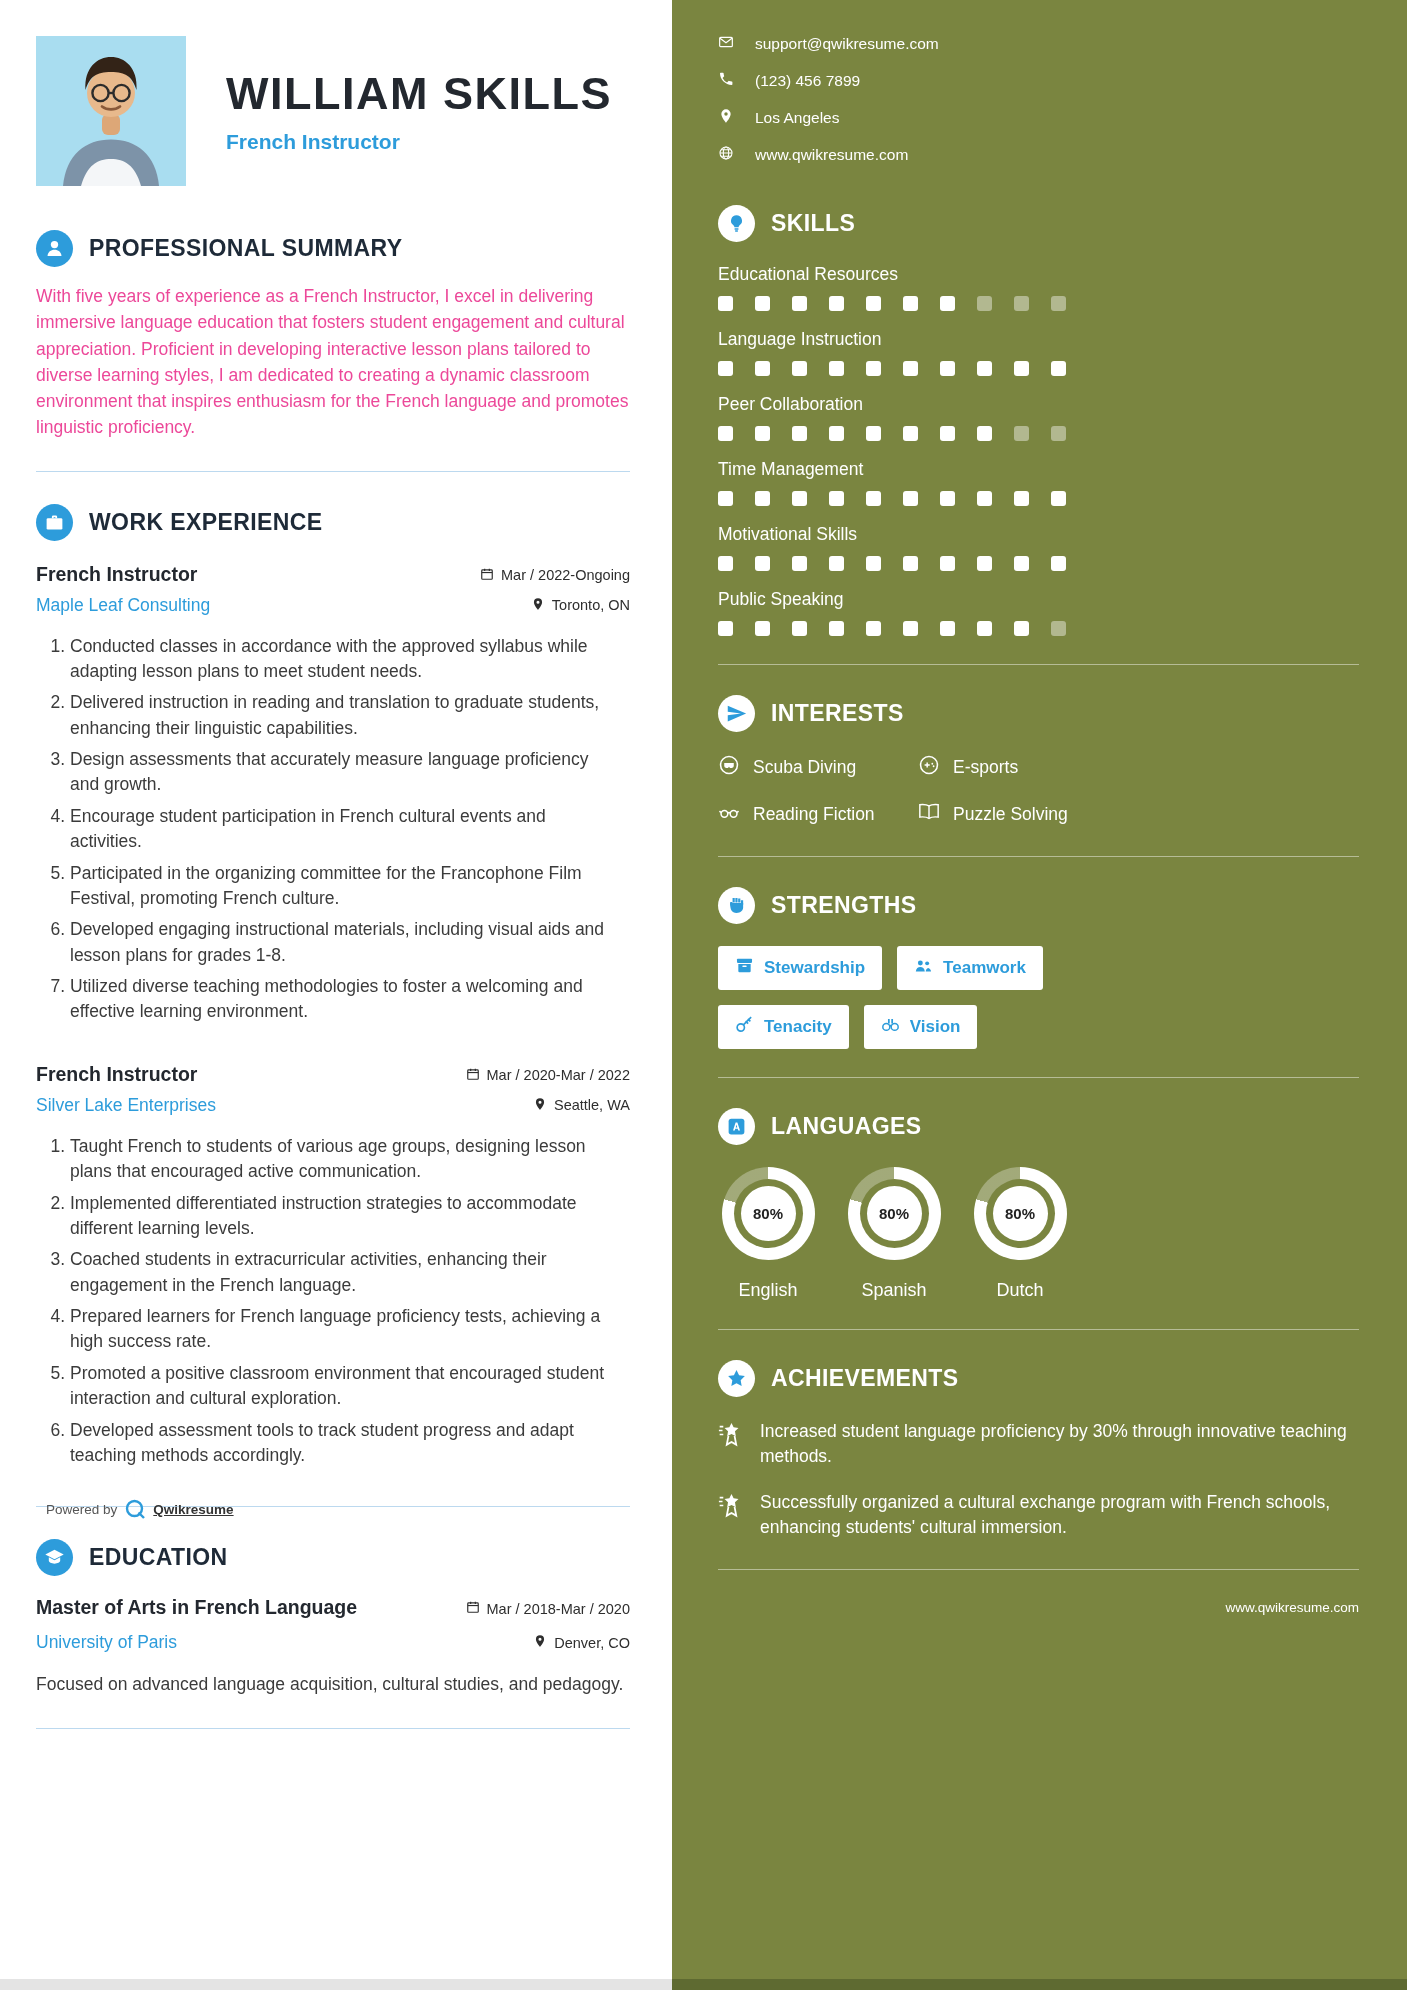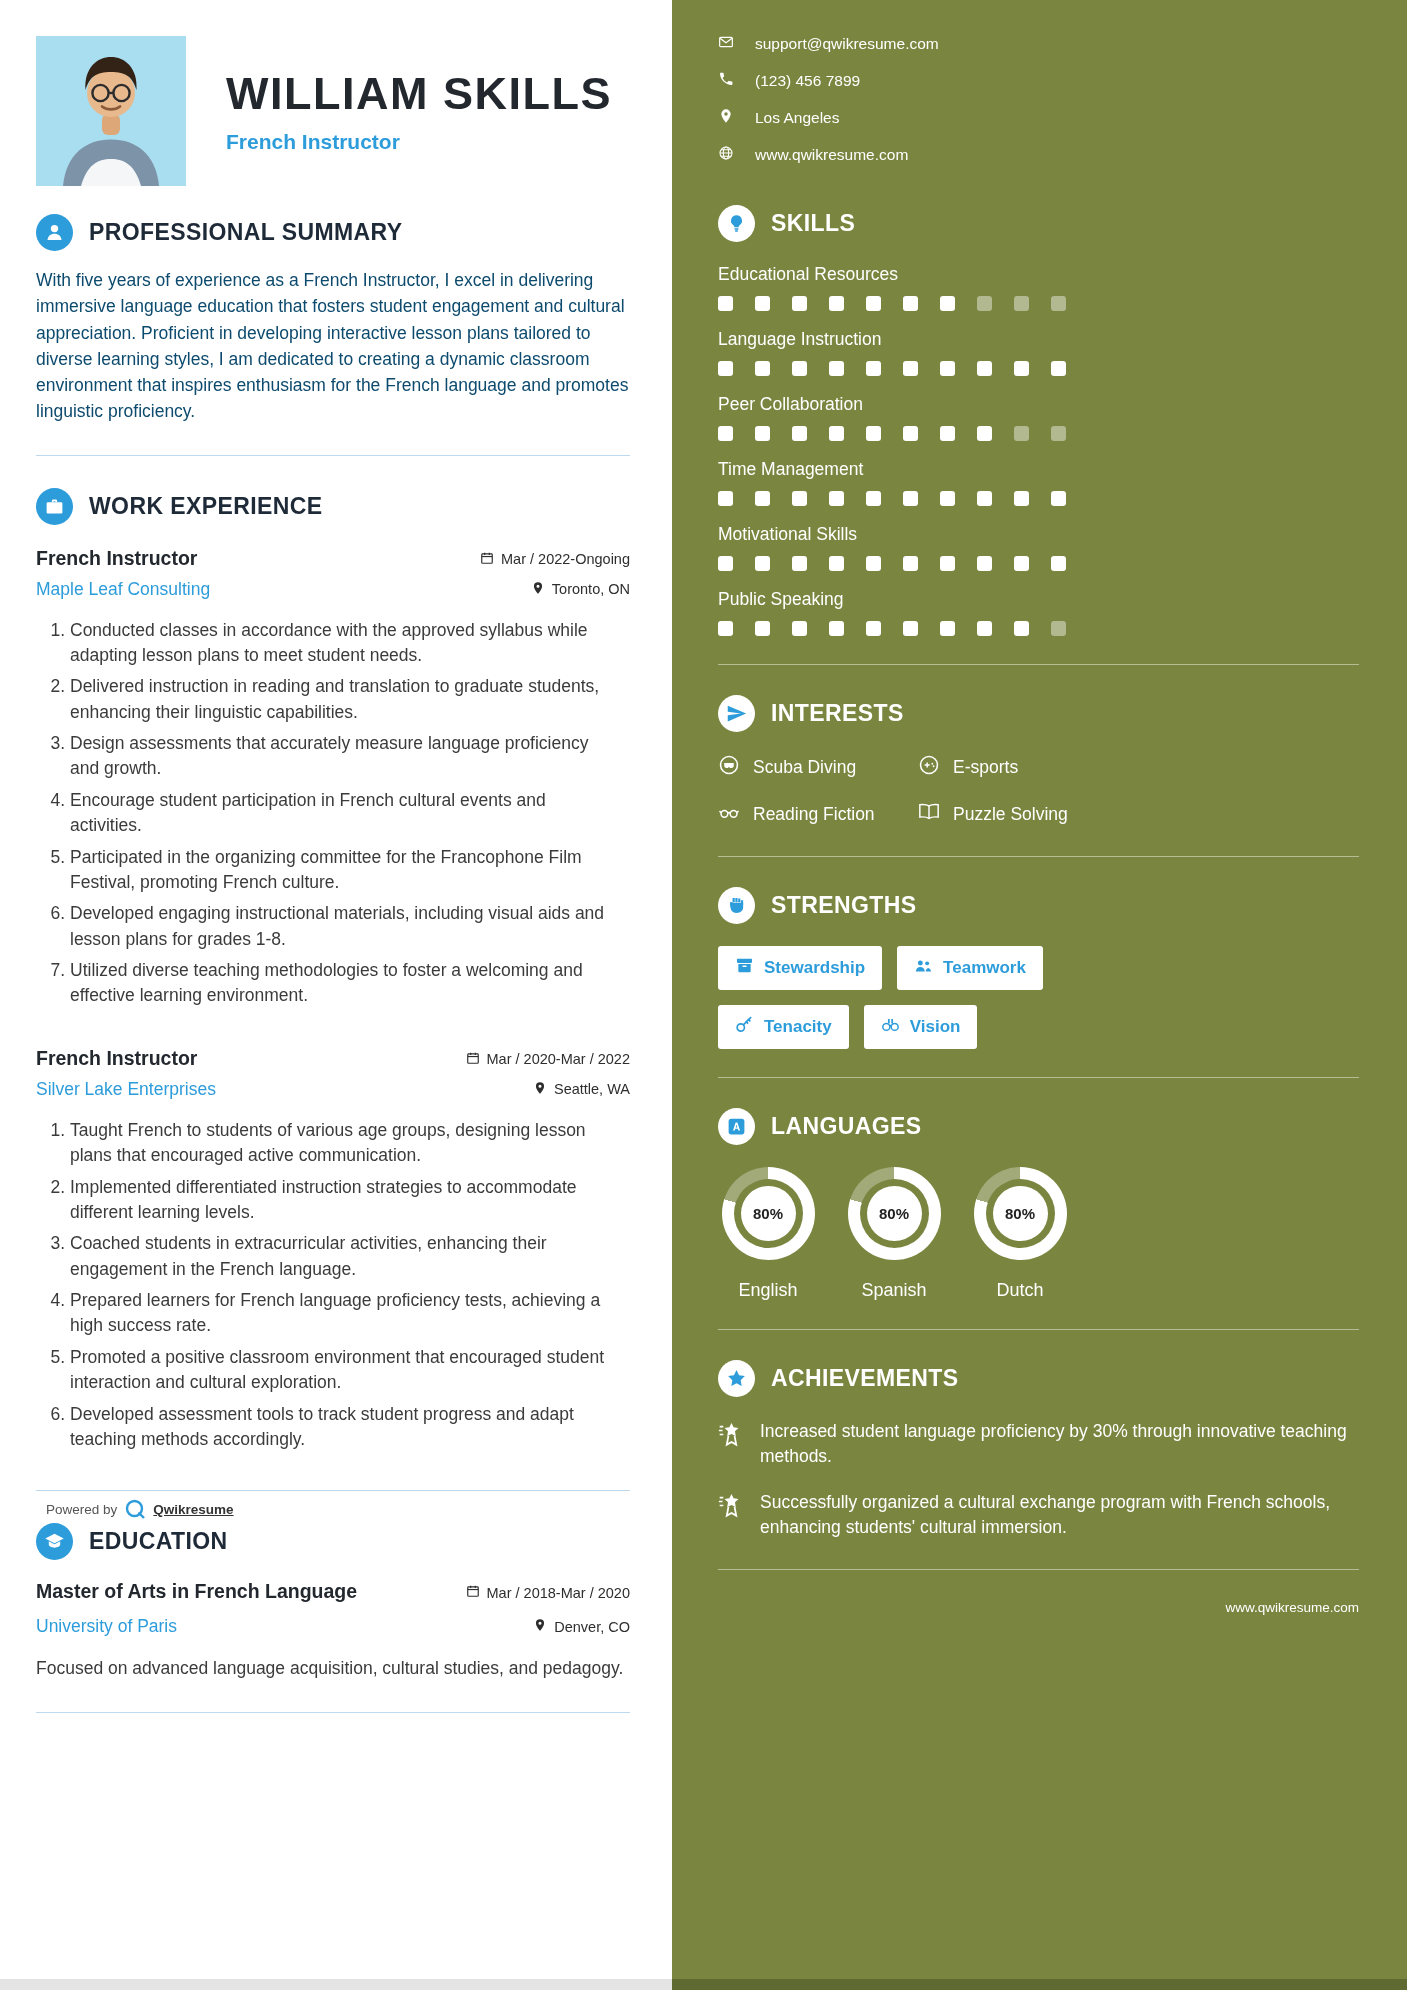--- a/index.html
+++ b/index.html
@@ -17,22 +17,22 @@
   h1.name { margin:0; font-size:45px; font-weight:700; letter-spacing:1.5px; color:#23282f; }
   .subtitle { margin-top:10px; font-size:21px; font-weight:700; color:#2D9CDB; }
 
   .sec-head { display:flex; align-items:center; gap:16px; }
   .sec-icon { width:37px; height:37px; border-radius:50%; background:#2D9CDB; color:#fff; display:grid; place-items:center; flex:0 0 37px; }
   .sec-icon svg { width:21px; height:21px; }
   .sec-icon.white { background:#fff; color:#2D9CDB; }
   h2.sec-title { margin:0; font-size:23px; letter-spacing:.4px; color:#1e2a38; font-weight:700; }
   h2.sec-title.light { color:#ffffff; }
 
-  .summary { margin-top:28px; }
-  .summary p { margin:16px 0 0; font-size:17.5px; line-height:1.5; color:#0c4a6e; }
+  .summary { margin-top:44px; }
+  .summary p { margin:16px 0 0; font-size:17.5px; line-height:1.5; color:#ec4899; }
 
   hr.div-blue { border:none; border-top:1px solid #bcd9ef; margin:30px 0 32px; }
 
   .job { margin-top:22px; margin-bottom:38px; }
   .job-row { display:flex; justify-content:space-between; align-items:baseline; }
   h3.job-title { margin:0; font-size:19.5px; font-weight:700; color:#23282f; }
   .meta { display:flex; align-items:center; gap:7px; font-size:14.5px; color:#2e2e2e; white-space:nowrap; }
   .meta .ico svg { width:14px; height:14px; }
   .company { margin-top:9px; font-size:17.5px; color:#2D9CDB; }
   ol.bullets { margin:18px 12px 0; padding-left:22px; }

